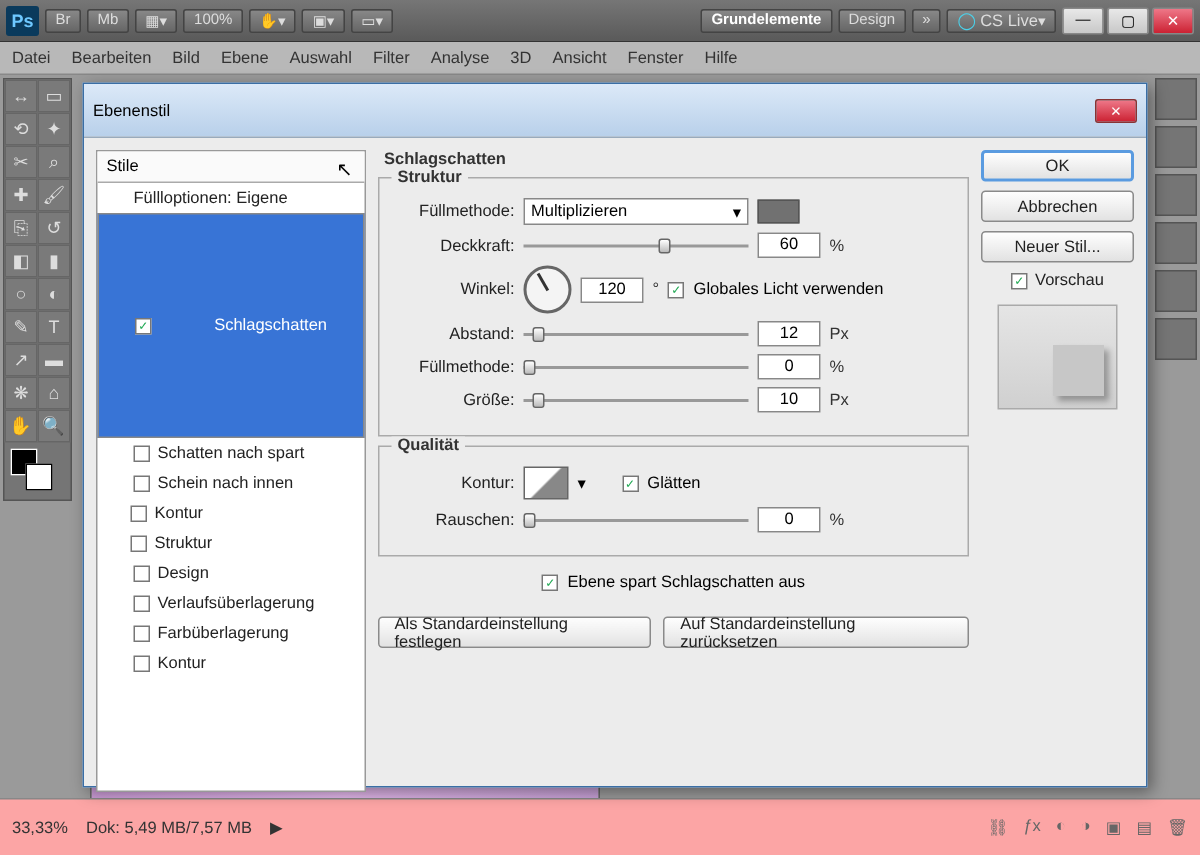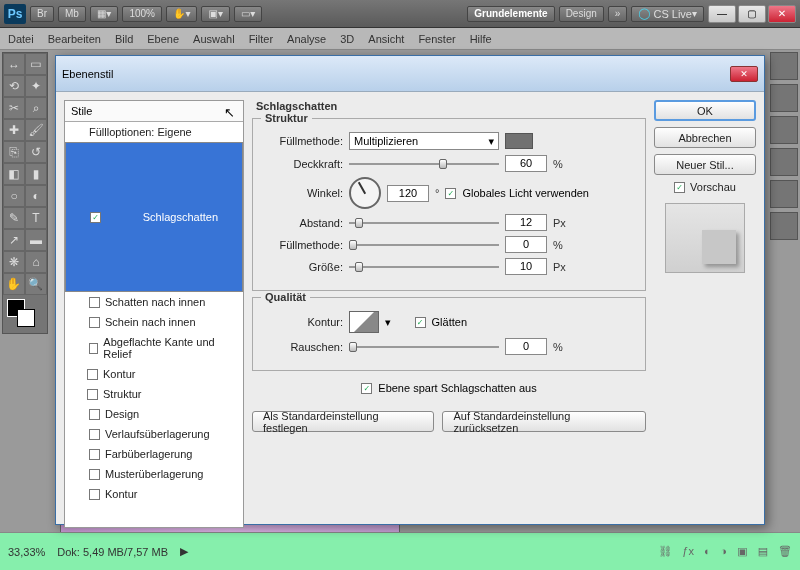--- a/index.html
+++ b/index.html
@@ -15,21 +15,21 @@
 .menubar span{color:#333}
 .workspace{position:absolute;top:50px;left:0;right:0;bottom:0;background:#9a9a9a}
 .tool-col{position:absolute;left:2px;top:2px;width:46px;background:#757575;border:1px solid #555;display:grid;grid-template-columns:1fr 1fr;gap:0}
 .tool-col .tc{width:22px;height:22px;border:1px solid #666;background:#7a7a7a;display:flex;align-items:center;justify-content:center;color:#ddd;font-size:12px}
 .swatch{grid-column:1/3;height:38px;position:relative}
 .sw-f{position:absolute;left:4px;top:4px;width:18px;height:18px;background:#000;border:1px solid #fff}
 .sw-b{position:absolute;left:14px;top:14px;width:18px;height:18px;background:#fff;border:1px solid #000}
 .right-panels{position:absolute;right:2px;top:2px;width:28px;display:flex;flex-direction:column;gap:4px}
 .right-panels .rp{height:28px;background:#757575;border:1px solid #555}
 .canvas-strip{position:absolute;left:60px;bottom:24px;width:340px;height:24px;background:linear-gradient(90deg,#c99ad4,#e0b5e8,#c7a0d6);border:1px solid #666}
-.status{position:absolute;left:0;right:0;bottom:0;height:38px;background:#86efac;border-top:1px solid #888;display:flex;align-items:center;padding:0 8px;gap:12px;color:#333;font-size:10px}
+.status{position:absolute;left:0;right:0;bottom:0;height:38px;background:#fca5a5;border-top:1px solid #888;display:flex;align-items:center;padding:0 8px;gap:12px;color:#333;font-size:10px}
 .status .icons{margin-left:auto;display:flex;gap:10px;color:#666}
 
 .dialog{position:absolute;left:55px;top:55px;width:710px;height:470px;background:#ececec;border:1px solid #3a6ea5;box-shadow:3px 3px 10px rgba(0,0,0,.4)}
 .dlg-title{height:36px;background:linear-gradient(#dce9f8,#b8d0ea);display:flex;align-items:center;padding:0 6px;color:#000;border-bottom:1px solid #9ab}
 .dlg-close{margin-left:auto;width:28px;height:16px;background:linear-gradient(#e78,#c23);border:1px solid #833;border-radius:2px;color:#fff;display:flex;align-items:center;justify-content:center;font-size:9px}
 .dlg-body{display:flex;height:calc(100% - 24px);padding:8px;gap:8px}
 
 .stylelist{width:180px;border:1px solid #999;background:#fff;display:flex;flex-direction:column}
 .stylelist .hdr{padding:4px 6px;border-bottom:1px solid #aaa;background:#fafafa;position:relative}
 .cursor{position:absolute;right:8px;top:4px;font-size:13px}
@@ -171,53 +171,45 @@
       </div>
       <div class="row">
           <span>Füllloptionen: Eigene</span>
         </div>
       <div class="row sel">
           <span class="chk on"></span>
           <span>Schlagschatten</span>
         </div>
       <div class="row">
           <span class="chk"></span>
-          <span>Schatten nach innen</span>
+          <span>Schatten nach spart</span>
         </div>
       <div class="row">
           <span class="chk"></span>
           <span>Schein nach innen</span>
         </div>
-      <div class="row">
-          <span class="chk"></span>
-          <span>Abgeflachte Kante und Relief</span>
-        </div>
       <div class="row indent">
           <span class="chk"></span>
           <span>Kontur</span>
         </div>
       <div class="row indent">
           <span class="chk"></span>
           <span>Struktur</span>
         </div>
       <div class="row">
           <span class="chk"></span>
           <span>Design</span>
         </div>
       <div class="row">
           <span class="chk"></span>
           <span>Verlaufsüberlagerung</span>
         </div>
       <div class="row">
           <span class="chk"></span>
           <span>Farbüberlagerung</span>
-        </div>
-      <div class="row">
-          <span class="chk"></span>
-          <span>Musterüberlagerung</span>
         </div>
       <div class="row">
           <span class="chk"></span>
           <span>Kontur</span>
         </div>
       <div class="fill"></div>
     </div>
 
     <div class="middle">
       <div style="font-weight:bold;color:#333;padding-left:4px">Schlagschatten</div>

